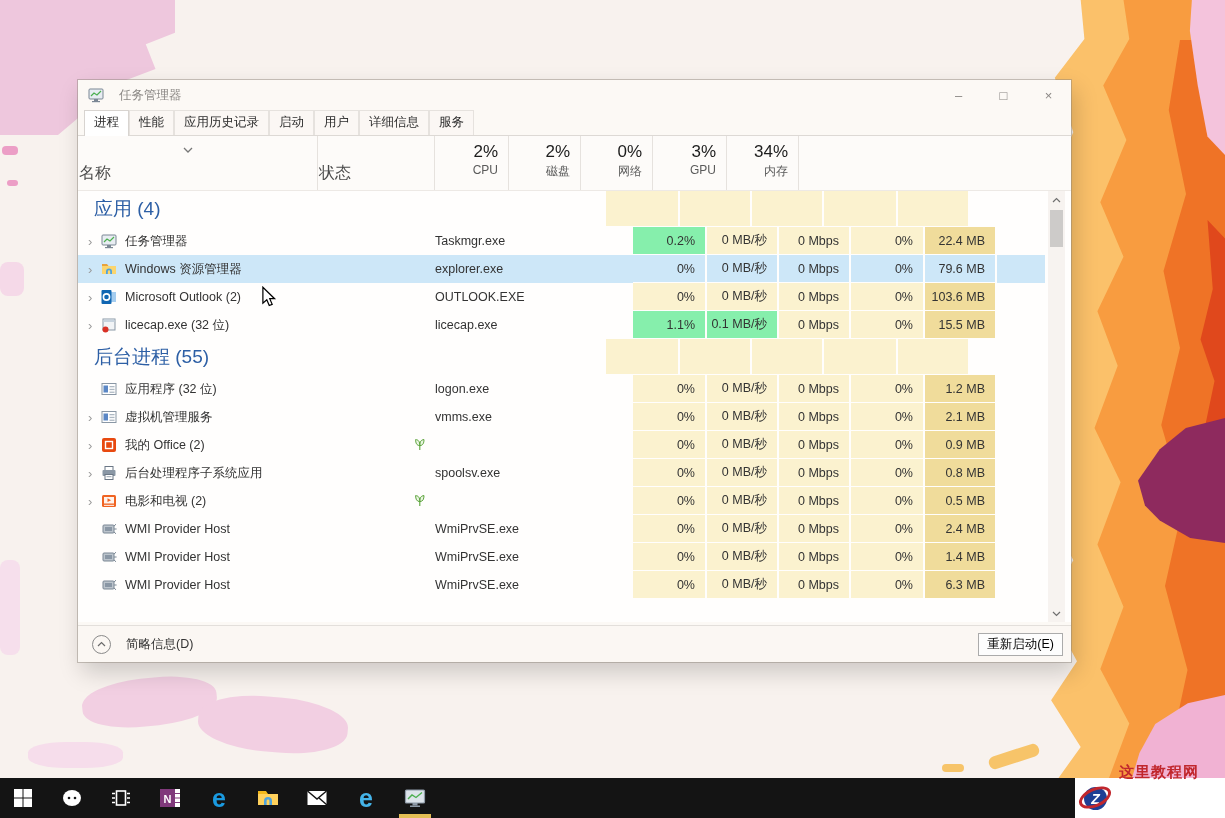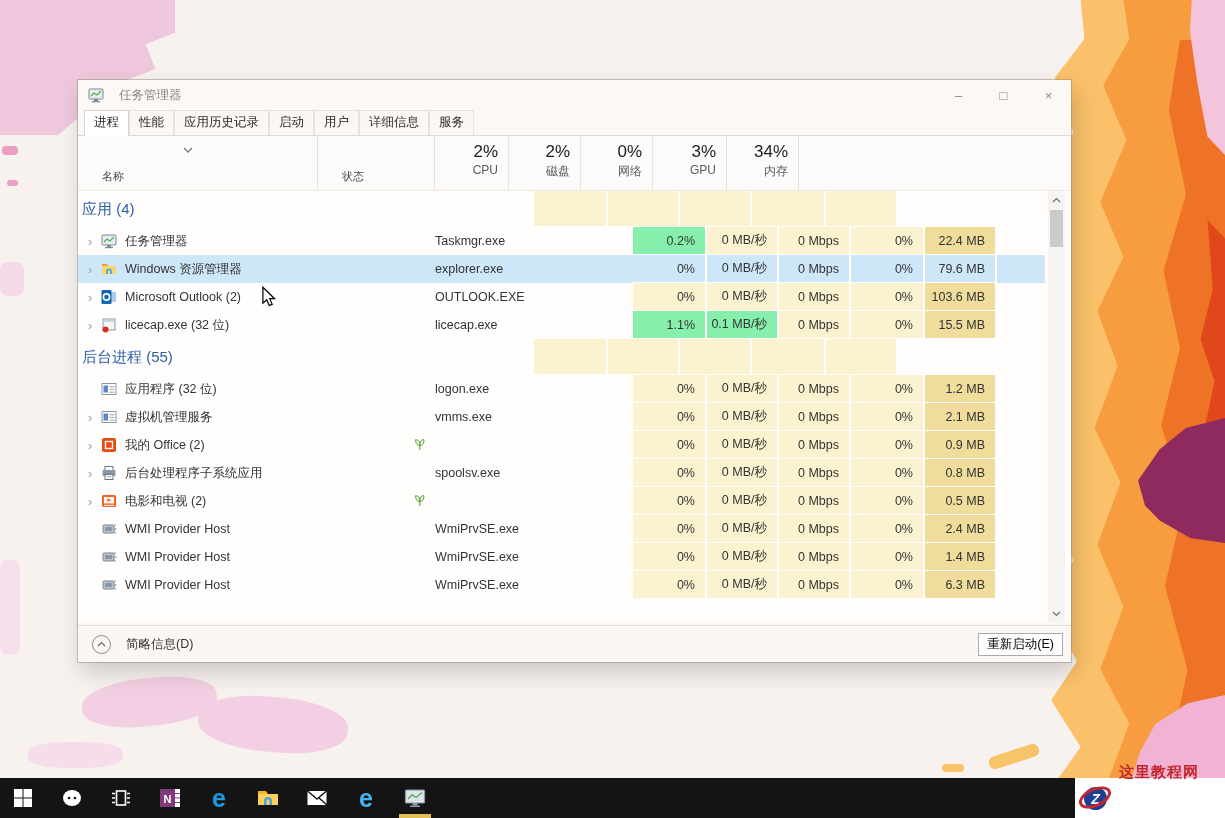--- a/index.html
+++ b/index.html
@@ -51,37 +51,37 @@
   .menu-item{padding:0 9px;font-size:12.5px;color:#3b3b3b;}
   .tabbar{height:25px;display:flex;align-items:flex-end;padding-left:6px;flex:none;
     border-bottom:1px solid #DDD9D5;}
   .tab{font-size:12.5px;color:#2b2b2b;padding:3px 9px 4px;border:1px solid #E6E2DE;border-bottom:none;
     background:#FBF7F4;white-space:nowrap;}
   .tab.active{background:#FFFFFF;margin-bottom:-1px;padding-bottom:5px;border-color:#D8D4D0;}
 
   
   .header-row{height:54px;display:flex;flex:none;background:#FDFBF9;border-bottom:1px solid #EDE9E5;}
   .hcol{position:relative;box-sizing:border-box;border-right:1px solid #E6E2DE;}
-  .hcol .hl{position:absolute;bottom:6px;left:24px;font-size:11px;color:#4a4a4a;}
+  .hcol .hl{position:absolute;bottom:6px;left:1px;font-size:16px;color:#4a4a4a;}
   .h-name{width:240px;}
   .h-status{width:117px;}
   .h-proc{width:198px;}
   .h-usage{display:flex;flex-direction:column;align-items:flex-end;padding:6px 10px 0 0;}
   .h-usage .pct{font-size:17px;color:#1c1c1c;line-height:20px;}
   .h-usage .lbl{font-size:12px;color:#5a5a5a;margin-top:1px;}
   .h-fill{flex:1;border-right:none;}
   .sort-chevron{position:absolute;left:104px;top:4px;color:#777;}
 
   
   .tbody{position:relative;flex:1;background:#FFFEFD;overflow:hidden;}
   .rows{position:absolute;left:0;top:0;width:967px;}
   .section-row{height:36px;display:flex;}
   .prow{height:28px;display:flex;}
-  .section-label{width:456px;display:flex;align-items:center;padding-left:4px;box-sizing:border-box;
-    color:#2D5FA5;font-size:15px;}
+  .section-label{width:528px;display:flex;align-items:center;padding-left:16px;box-sizing:border-box;
+    color:#2D5FA5;font-size:19px;}
   .c-name{width:240px;display:flex;align-items:center;padding-left:10px;box-sizing:border-box;}
   .expander{width:13px;color:#9a9a9a;font-size:13px;flex:none;}
   .p-icon{width:17px;height:17px;flex:none;margin-right:7px;display:flex;align-items:center;}
   .p-icon svg{width:16px;height:16px;}
   .p-name{font-size:12.5px;color:#333;white-space:nowrap;}
   .c-status{width:117px;position:relative;box-sizing:border-box;}
   .leaf{position:absolute;right:8px;top:6px;}
   .c-proc{width:198px;display:flex;align-items:center;font-size:12.5px;color:#333;box-sizing:border-box;}
   .c-val{display:flex;align-items:center;justify-content:flex-end;padding-right:10px;box-sizing:border-box;
     font-size:12.5px;color:#333;border-right:2px solid #FFFEFD;border-bottom:1px solid #FFFEFD;}

